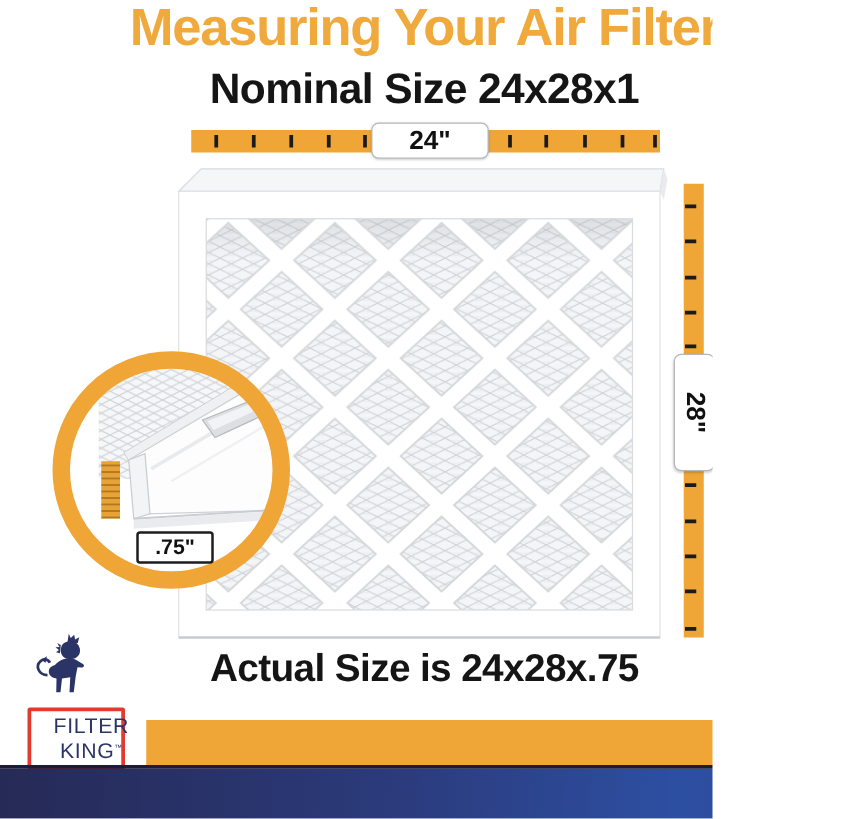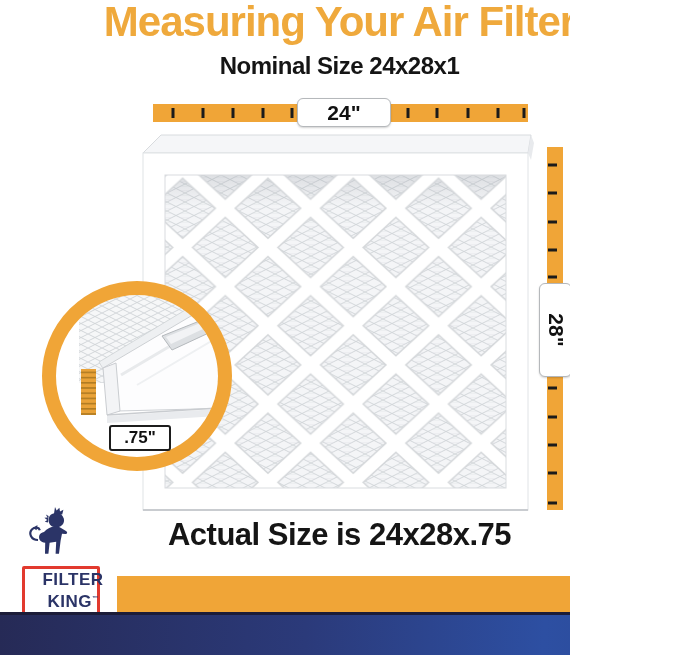--- a/index.html
+++ b/index.html
@@ -3,21 +3,21 @@
 <meta charset="utf-8">
 <style>
   html,body{margin:0;padding:0;background:#fff;}
   #page{position:relative;width:570px;height:655px;background:#fff;overflow:hidden;
         font-family:"Liberation Sans", sans-serif;}
   .abs{position:absolute;}
 
   .title{left:0;top:-2px;width:679px;text-align:center;
          font-size:42px;font-weight:bold;letter-spacing:-1px;color:var(--title-orange);}
   .subtitle{left:0;top:52px;width:679px;text-align:center;
-            font-size:24px;font-weight:bold;letter-spacing:-0.5px;color:var(--text-black);}
+            font-size:34px;font-weight:bold;letter-spacing:-0.5px;color:var(--text-black);}
   .caption{left:0;top:517px;width:679px;text-align:center;
            font-size:31px;font-weight:bold;letter-spacing:-0.5px;color:var(--text-black);}
 
   .ruler-h{left:153px;top:104px;width:375px;height:18px;background:var(--accent-orange);}
   .ruler-v{left:547px;top:147px;width:16px;height:363px;background:var(--accent-orange);}
 
   .mlabel{background:#fff;border:1px solid #b5b8bb;border-radius:6px;
           box-shadow:0 1px 2px rgba(0,0,0,.18);display:flex;align-items:center;justify-content:center;
           font-weight:bold;color:#111;}
   .label-w{left:297px;top:98px;width:92px;height:27px;font-size:21px;}
@@ -26,21 +26,21 @@
   .label-d{left:70px;top:147px;width:58px;height:22px;font-size:17px;
            border:2px solid #1d1d1d;border-radius:3px;box-shadow:none;}
 
   .filter-svg{left:140px;top:130px;}
   .magnifier{left:39px;top:278px;width:196px;height:196px;}
 
   .lion{left:24px;top:506px;}
   .logo-box{left:22px;top:566px;width:72px;height:44px;border:3px solid var(--logo-red);
             border-radius:2px;background:#fff;display:flex;flex-direction:column;
             align-items:center;justify-content:center;line-height:18px;}
-  .logo-box .l1,.logo-box .l2{font-size:17px;font-weight:bold;letter-spacing:.5px;color:var(--logo-navy);margin-left:24px;}
+  .logo-box .l1,.logo-box .l2{font-size:17px;font-weight:normal;letter-spacing:.5px;color:var(--logo-navy);margin-left:24px;}
   .logo-box .tm{font-size:6px;vertical-align:super;color:var(--logo-navy);}
 
   .accent-bar{left:117px;top:576px;width:562px;height:36px;background:var(--accent-orange);}
   .footer-bar{left:0;top:612px;width:679px;height:43px;box-sizing:border-box;
               border-top:3px solid #1c1c38;
               background:linear-gradient(93deg,var(--footer-left) 0%,#2b3a7a 45%,var(--footer-right) 80%,#2c4a98 100%);}
 </style>
 </head>
 <body>
 

